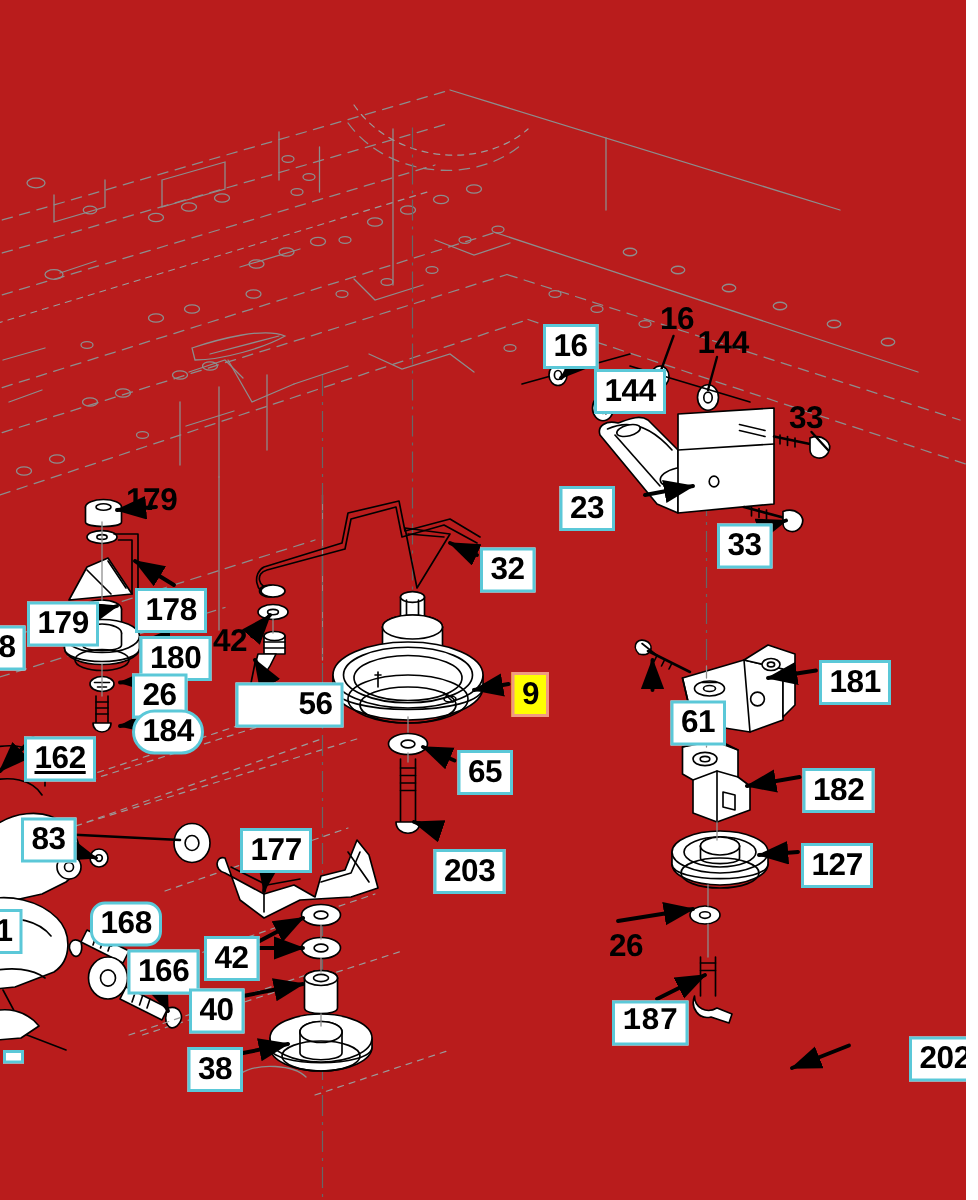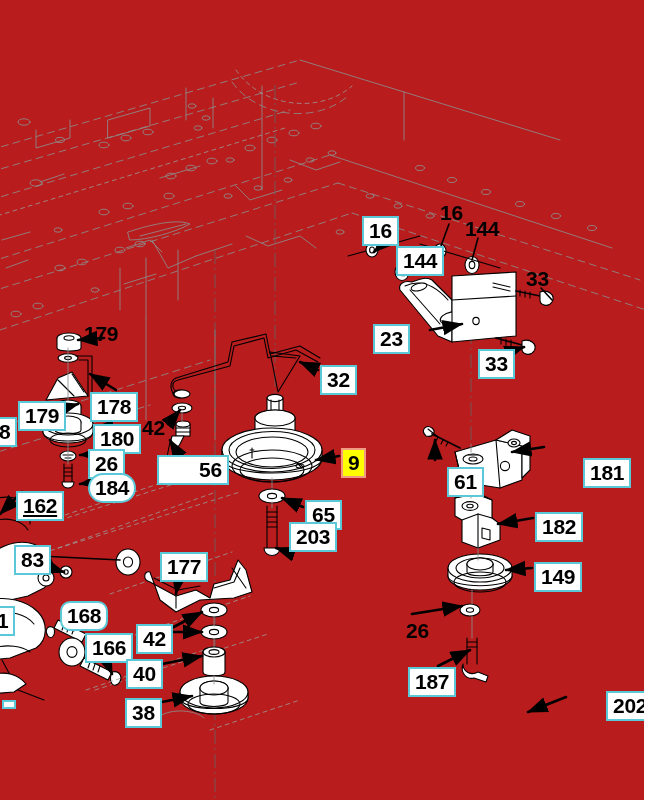--- a/index.html
+++ b/index.html
@@ -545,30 +545,30 @@
       <div class="lbl boxed" style="left: 88px; top: 473px; border-radius: 15px;">184</div>
       <div class="lbl boxed" style="left: 16px; top: 491px; text-decoration: underline;">162</div>
       <div class="lbl boxed" style="left: 14px; top: 545px;">83</div>
       <div class="lbl boxed" style="left: 60px; top: 601px; border-radius: 10px;">168</div>
       <div class="lbl boxed" style="left: 85px; top: 633px;">166</div>
       <div class="lbl boxed" style="left: 320px; top: 365px;">32</div>
       <div class="lbl plain" style="left: 142px; top: 417px;">42</div>
       <div class="lbl boxed" style="left: 157px; top: 455px; padding-left: 40px;">56</div>
       <div class="lbl hl" style="left: 341px; top: 448px;">9</div>
       <div class="lbl boxed" style="left: 305px; top: 500px;">65</div>
-      <div class="lbl boxed" style="left: 289px; top: 522px; text-align: center;">203</div>
+      <div class="lbl boxed" style="left: 289px; top: 566px; text-align: center;">203</div>
       <div class="lbl boxed" style="left: 160px; top: 552px;">177</div>
       <div class="lbl boxed" style="left: 136px; top: 624px;">42</div>
       <div class="lbl boxed" style="left: 126px; top: 659px;">40</div>
       <div class="lbl boxed" style="left: 125px; top: 698px;">38</div>
       <div class="lbl boxed" style="left: 447px; top: 467px;">61</div>
-      <div class="lbl boxed" style="left: 546px; top: 458px; margin-left: 37px;">181</div>
+      <div class="lbl boxed" style="left: 546px; top: 440px;">181</div>
       <div class="lbl boxed" style="left: 535px; top: 512px;">182</div>
-      <div class="lbl boxed" style="left: 534px; top: 562px;">149</div>
+      <div class="lbl boxed" style="left: 534px; top: 562px;">127</div>
       <div class="lbl plain" style="left: 406px; top: 620px;">26</div>
-      <div class="lbl boxed" style="left: 408px; top: 667px;">187</div>
+      <div class="lbl boxed" style="left: 408px; top: 667px; font-family: Liberation Mono, monospace;">187</div>
       <div class="lbl boxed" style="left: 562px; top: 691px; margin-left: 44px;">202</div>
       <div class="lbl boxed" style="left: -8px; top: 417px;">8</div>
       <div class="lbl boxed" style="left: -10px; top: 606px;">1</div>
       <div class="lbl boxed" style="left: 2px; top: 700px;"></div>
     </div>
 
 </div>
 
 </body></html>

